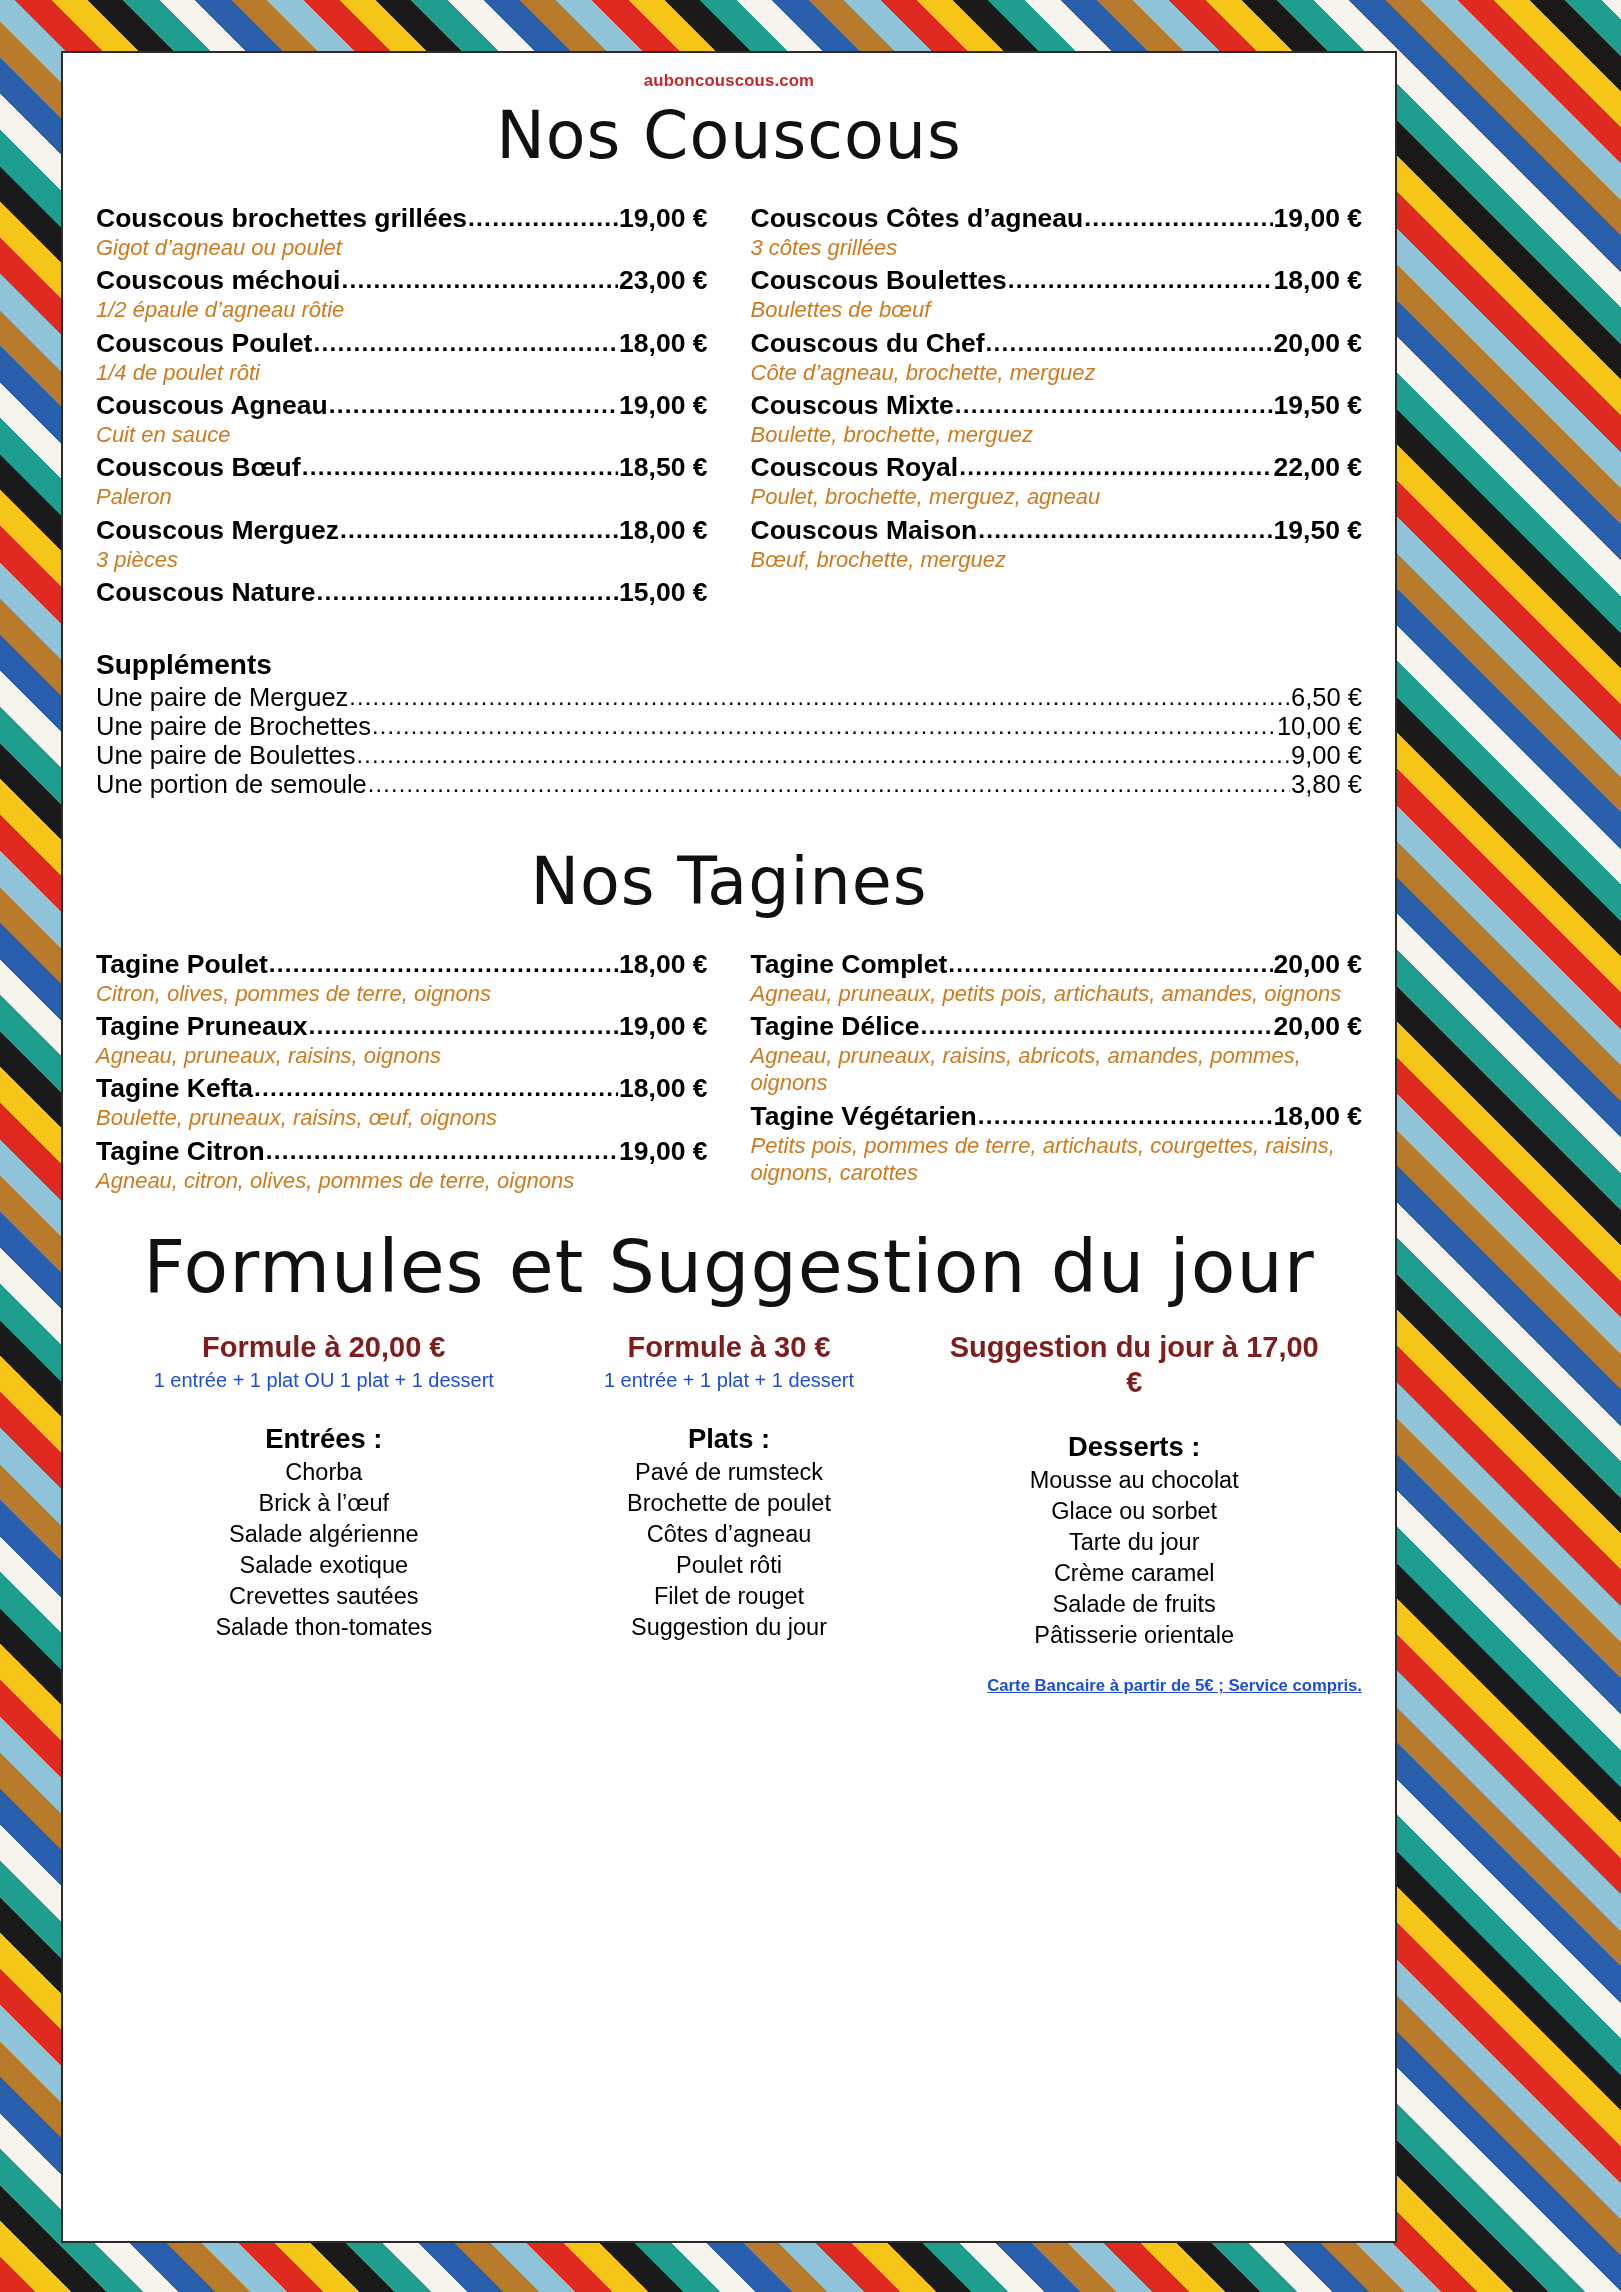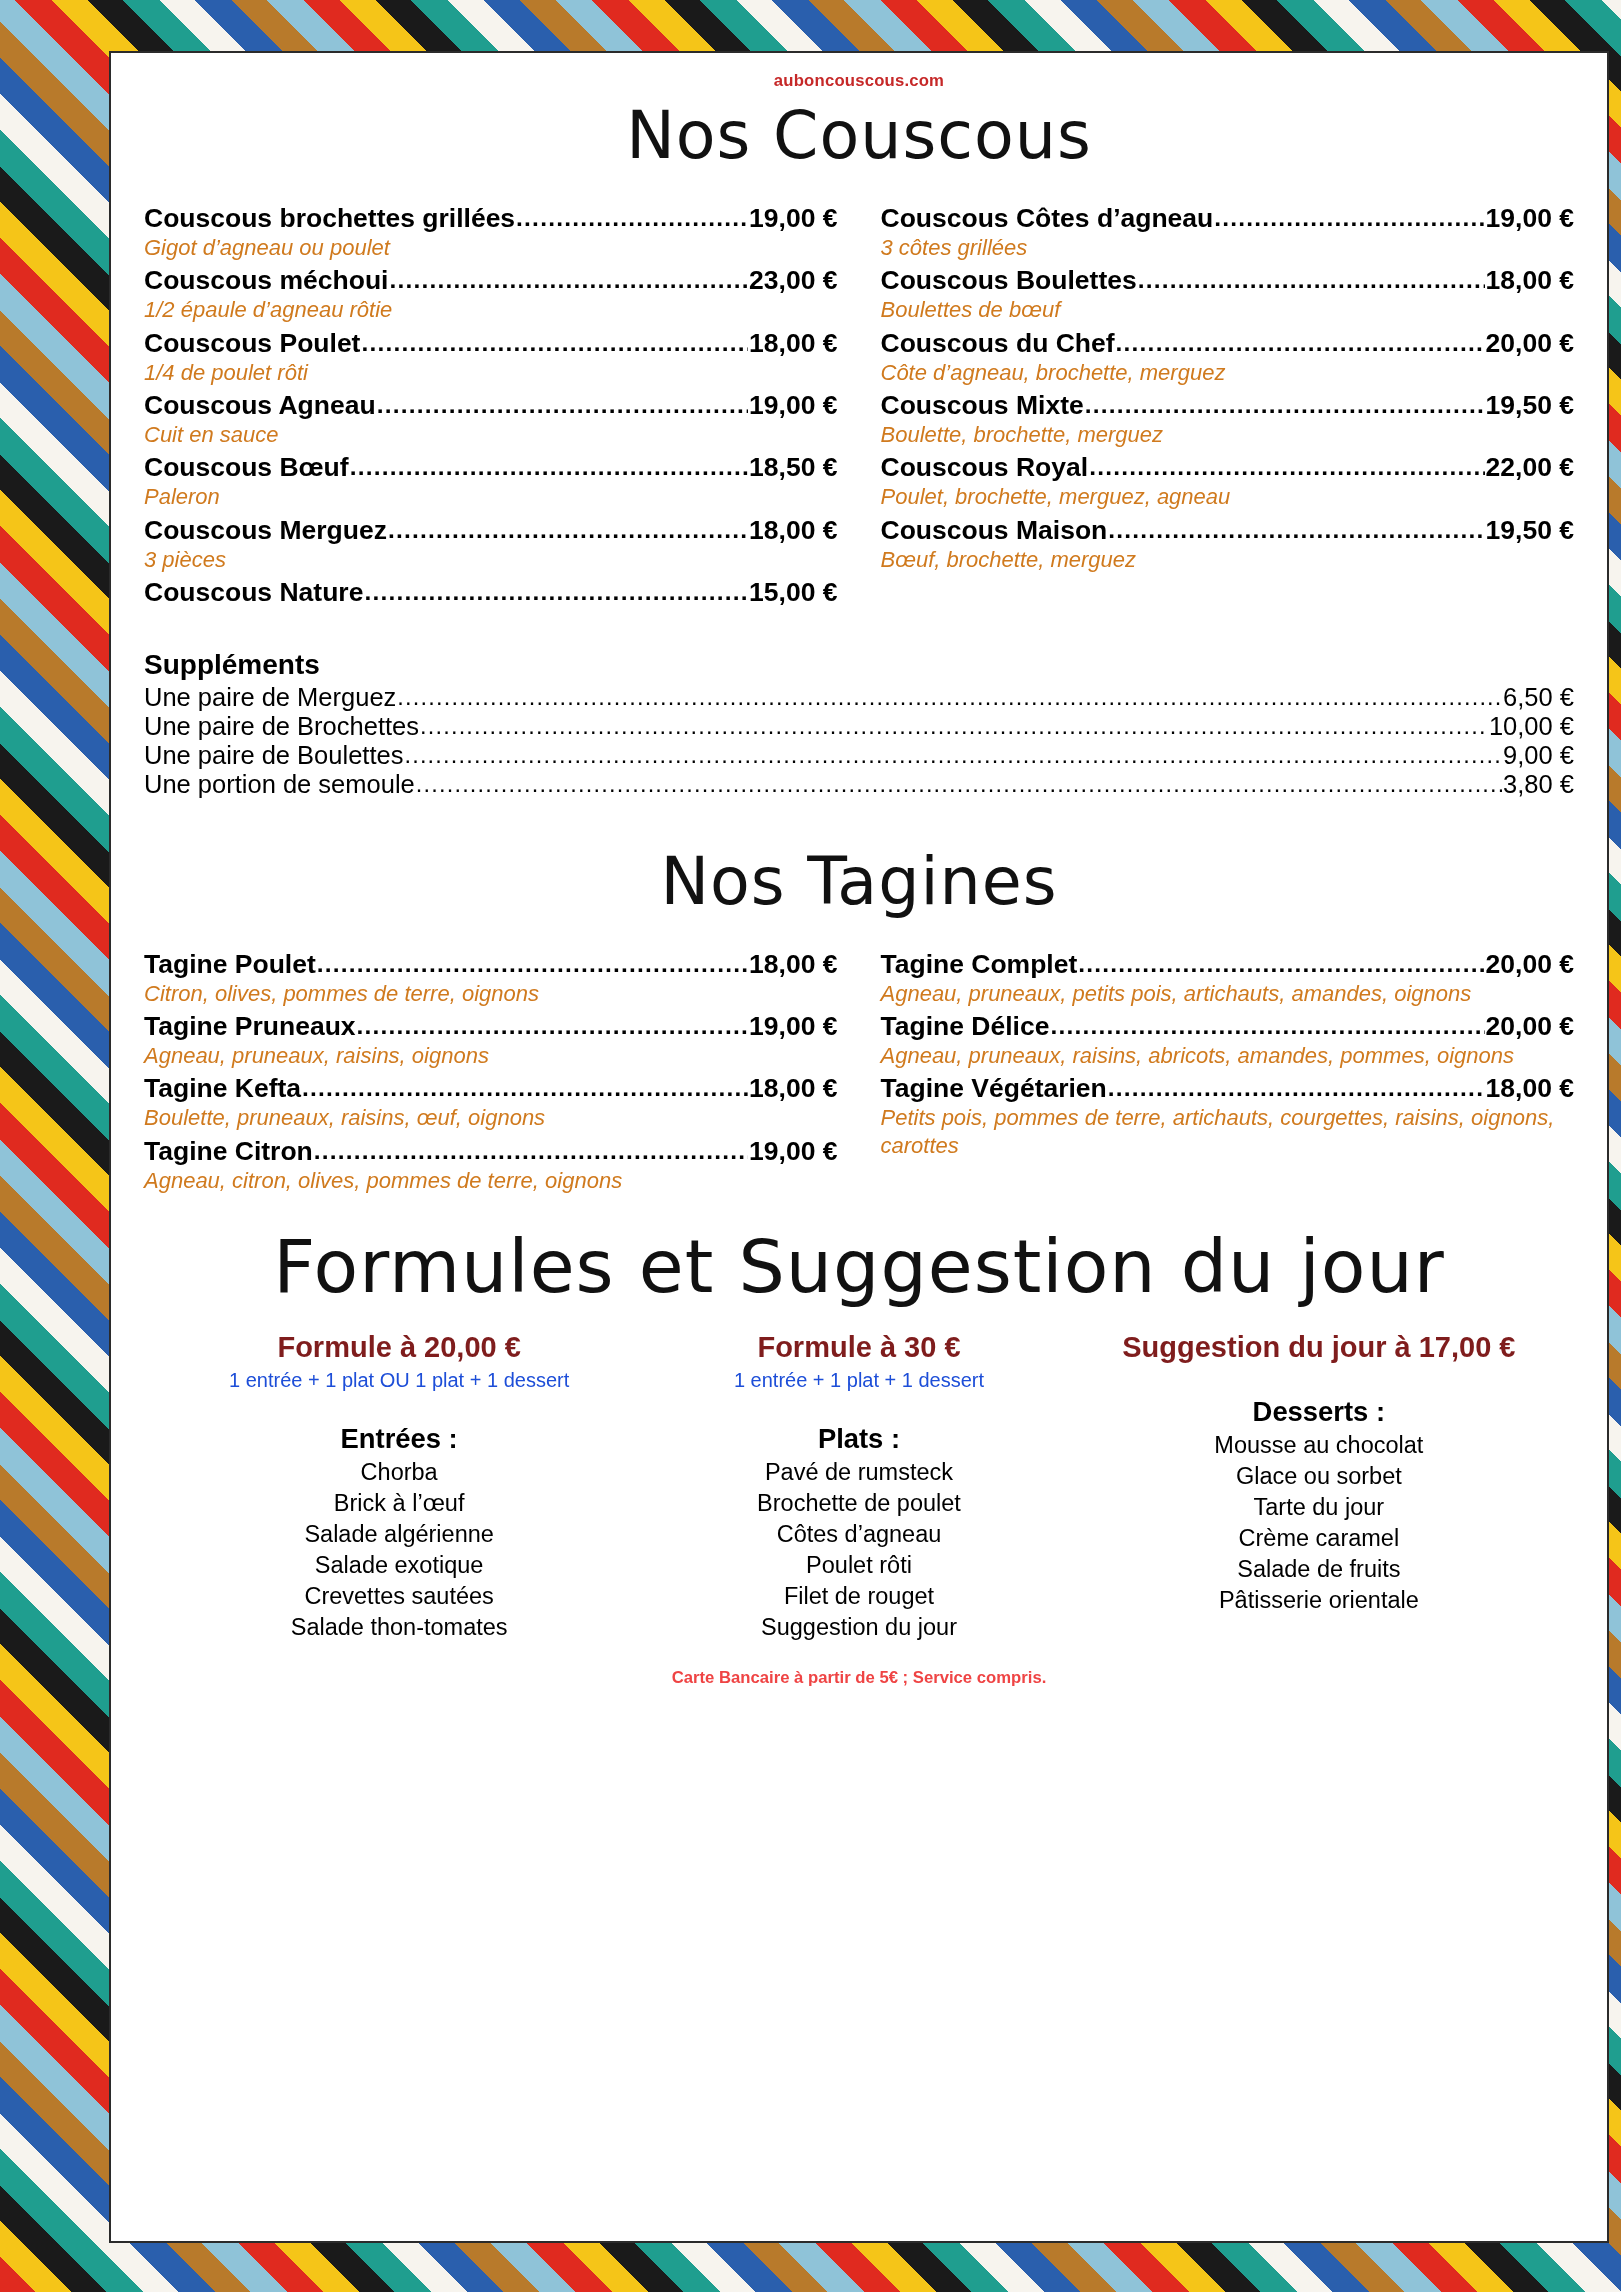--- a/index.html
+++ b/index.html
@@ -35,27 +35,26 @@
         rgba(255,255,255,0.55) 0px, rgba(255,255,255,0.55) 25.5px,
         rgba(0,0,0,0.18) 25.5px, rgba(0,0,0,0.18) 51px,
         rgba(255,255,255,0.30) 51px, rgba(255,255,255,0.30) 76px,
         rgba(0,0,0,0.05) 76px, rgba(0,0,0,0.05) 102px);
     background-blend-mode: normal, overlay;
   }
   .sheet {
     position: absolute;
     left: 61px;
     top: 51px;
-    width: 1500px;
+    width: 1336px;
     height: 2192px;
     background: #ffffff;
     border: 2.9px solid #2b2b2b;
     box-sizing: border-box;
     padding: 13.7px 33px 9.8px 33px;
-    margin-left: 48px;
   }
 
   .site-url {
     text-align: center;
     color: #c62828;
     font-size: 16.7px;
     font-weight: bold;
     letter-spacing: 0.2px;
     margin: 3.9px 0 2px 0;
   }
@@ -153,25 +152,26 @@
     font-size: 27.4px;
     margin-top: 31px;
     margin-bottom: 2px;
   }
   .formule-list div {
     font-size: 23.5px;
     line-height: 1.32;
   }
 
   .footer-note {
-    text-align: center;
+    text-align: right;
     font-size: 16.7px;
     font-weight: bold;
     margin-top: 25.5px;
-    color: #ef4444;
+    color: #1d4ed8;
+    text-decoration: underline;
   }
 </style>
 </head>
 <body>
 
 <div class="page">
   <div class="sheet">
 
     <div class="site-url">auboncouscous.com</div>
 

